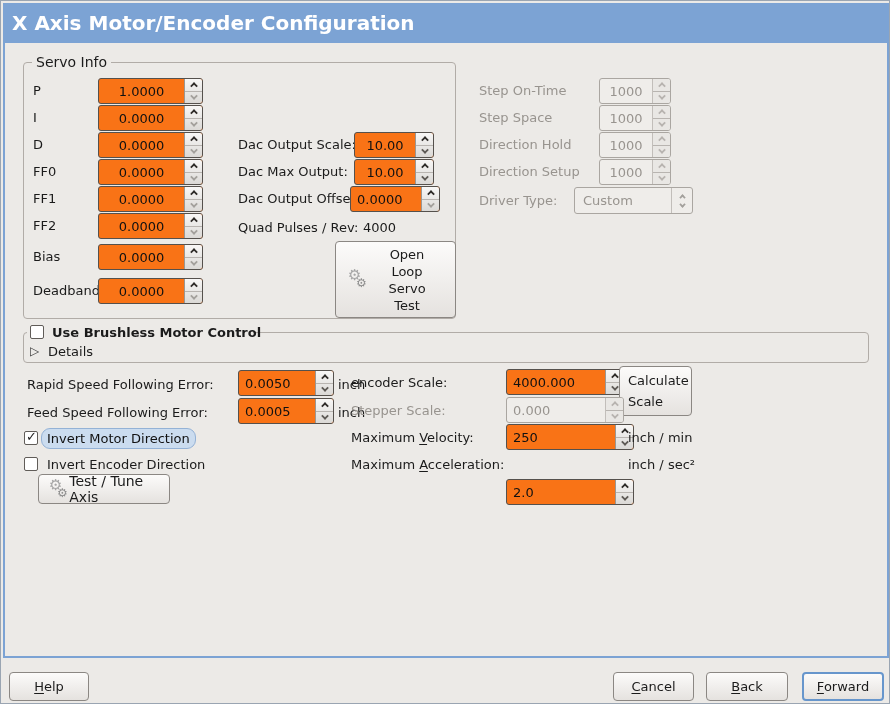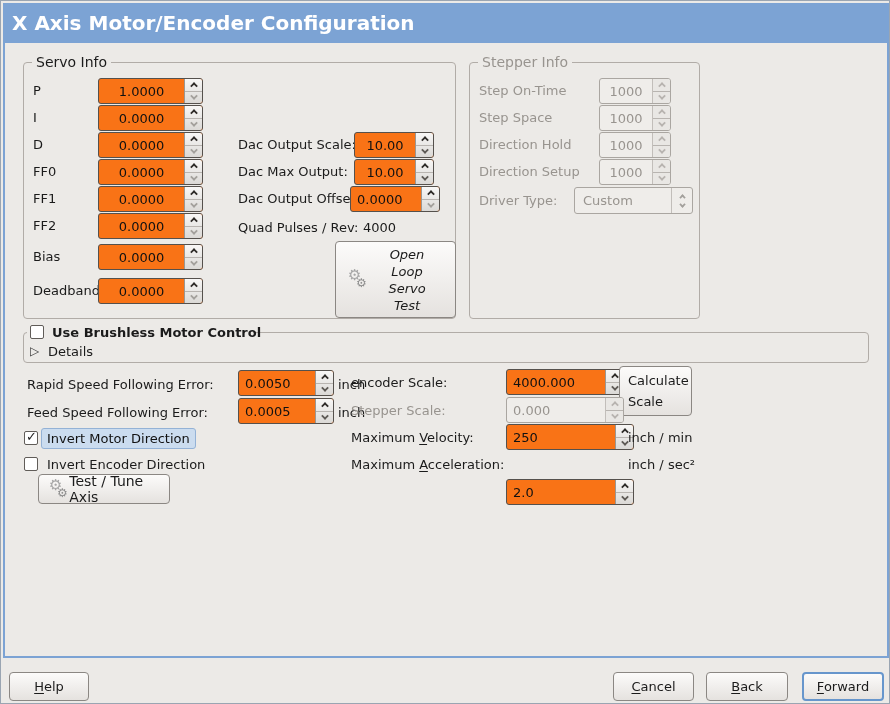--- a/index.html
+++ b/index.html
@@ -30,21 +30,21 @@
   .spin.disabled .val{color:#98948f;}
   .spin.disabled .btns{background:#e9e7e4;border-left-color:#c2beba;}
   .spin.disabled .chev{border-color:#b7b3af;}
 
   .btn{position:absolute;background:linear-gradient(#fcfbfa,#e5e2df);border:1px solid #8b8783;border-radius:4px;
        font-size:13px;color:#1b1b1b;display:flex;align-items:center;justify-content:center;box-sizing:border-box;cursor:default;}
   .btn.focus{border:2px solid #6796CC;}
 
   .cb{position:absolute;width:14px;height:14px;background:#ffffff;border:1px solid #605c58;border-radius:2px;box-sizing:border-box;}
   .cb.checked::after{content:"✓";position:absolute;left:1px;top:-3px;font-size:13px;font-weight:bold;color:#1e1e1e;}
-  .hl{position:absolute;background:#CBDCEF;border:1px solid #94b2d6;border-radius:3px;padding:2px 5px;font-size:13px;color:#111;line-height:15px;white-space:nowrap;}
+  .hl{position:absolute;background:#CBDCEF;border:1px solid #94b2d6;border-radius:9px;padding:2px 5px;font-size:13px;color:#111;line-height:15px;white-space:nowrap;}
 
   .gears{position:relative;display:inline-block;width:26px;height:24px;}
   .gears .g{position:absolute;font-style:normal;line-height:1;}
   .gears .g.a{font-size:15px;color:#a6a6a6;left:2px;top:0;}
   .gears .g.b{font-size:12px;color:#8d8d8d;left:10px;top:9px;}
 
   .combo{position:absolute;display:flex;align-items:center;background:#EFEDEA;border:1px solid #aaa6a1;border-radius:3px;box-sizing:border-box;}
   .combo .cval{flex:1;font-size:13px;color:#98948f;padding-left:8px;}
   .combo .arrows{width:20px;align-self:stretch;border-left:1px solid #c2beba;display:flex;flex-direction:column;align-items:center;justify-content:center;gap:2px;}
   .chev.sm{width:5px;height:5px;}
@@ -202,26 +202,23 @@
           <i class="chev dn faint"></i>
         </span>
       </span>
   </div>
 
   <div class="btn" style="left:334px;top:240px;width:121px;height:77px;justify-content:flex-start;padding-left:10px;">
     <span class="gears">
         <i class="g a">⚙</i>
         <i class="g b">⚙</i>
       </span>
-    <span style="display:block;width:58px;text-align:center;line-height:17px;margin-left:6px;font-style:italic;">Open Loop Servo Test</span>
-  </div>
-
-  <div class="frame" style="left:468px;top:61px;width:231px;height:257px;">
-    <span class="legend dis">Stepper Info</span>
-  </div>
+    <span style="display:block;width:58px;text-align:center;line-height:17px;margin-left:6px;">Open Loop Servo Test</span>
+  </div>
+
 
   <span class="lbl dis" style="left:478px;top:82px;">Step On-Time</span>
   <span class="lbl dis" style="left:478px;top:109px;">Step Space</span>
   <span class="lbl dis" style="left:478px;top:136px;">Direction Hold</span>
   <span class="lbl dis" style="left:478px;top:163px;">Direction Setup</span>
   <span class="lbl dis" style="left:478px;top:192px;">Driver Type:</span>
 
   <div class="spin disabled" style="left:598px;top:77px;width:72px;">
     <span class="val">1000</span>
     <span class="btns">

